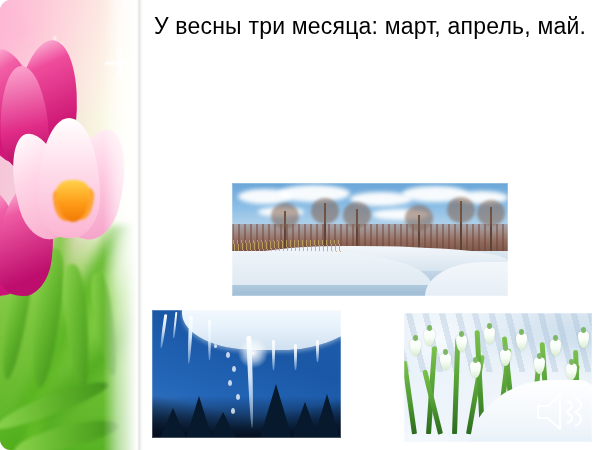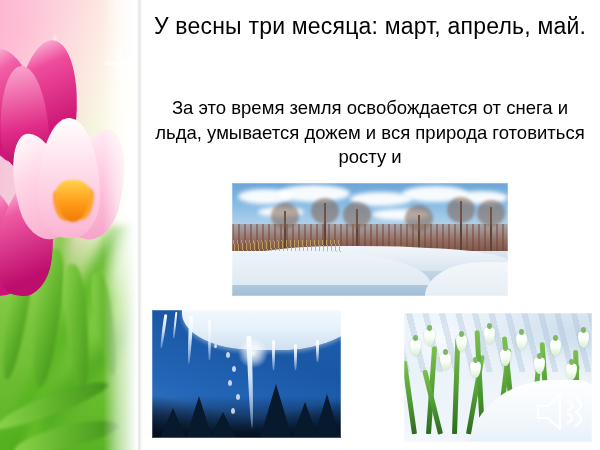--- a/index.html
+++ b/index.html
@@ -11,20 +11,21 @@
   body {
     font-family: "Liberation Sans", "DejaVu Sans", sans-serif;
   }
 
   #slide {
     position: relative;
     width: 600px;
     height: 450px;
     background: #ffffff;
     overflow: hidden;
+    border-radius: 11px;
   }
 
   
   .tulip-band {
     position: absolute;
     left: 0;
     top: 0;
     width: 143px;
     height: 450px;
     overflow: hidden;
@@ -450,21 +451,20 @@
         <div class="stamen"></div>
       </div>
 
       <div class="band-fade"></div>
     </div>
     <div class="band-edge"></div>
   </div>
 
   <div class="title">У весны три месяца: март, апрель, май.</div>
 
-  <div class="body-text">За это время земля освобождается от снега и льда, умывается дожем и вся природа готовиться  росту и</div>
 
   <div class="photo" id="photo-landscape">
     <div class="ls-sky"></div>
     <div class="cloud c1"></div>
     <div class="cloud c2"></div>
     <div class="cloud c3"></div>
     <div class="cloud c4"></div>
     <div class="cloud c5"></div>
     <div class="cloud c6"></div>
     <div class="cloud c7"></div>

